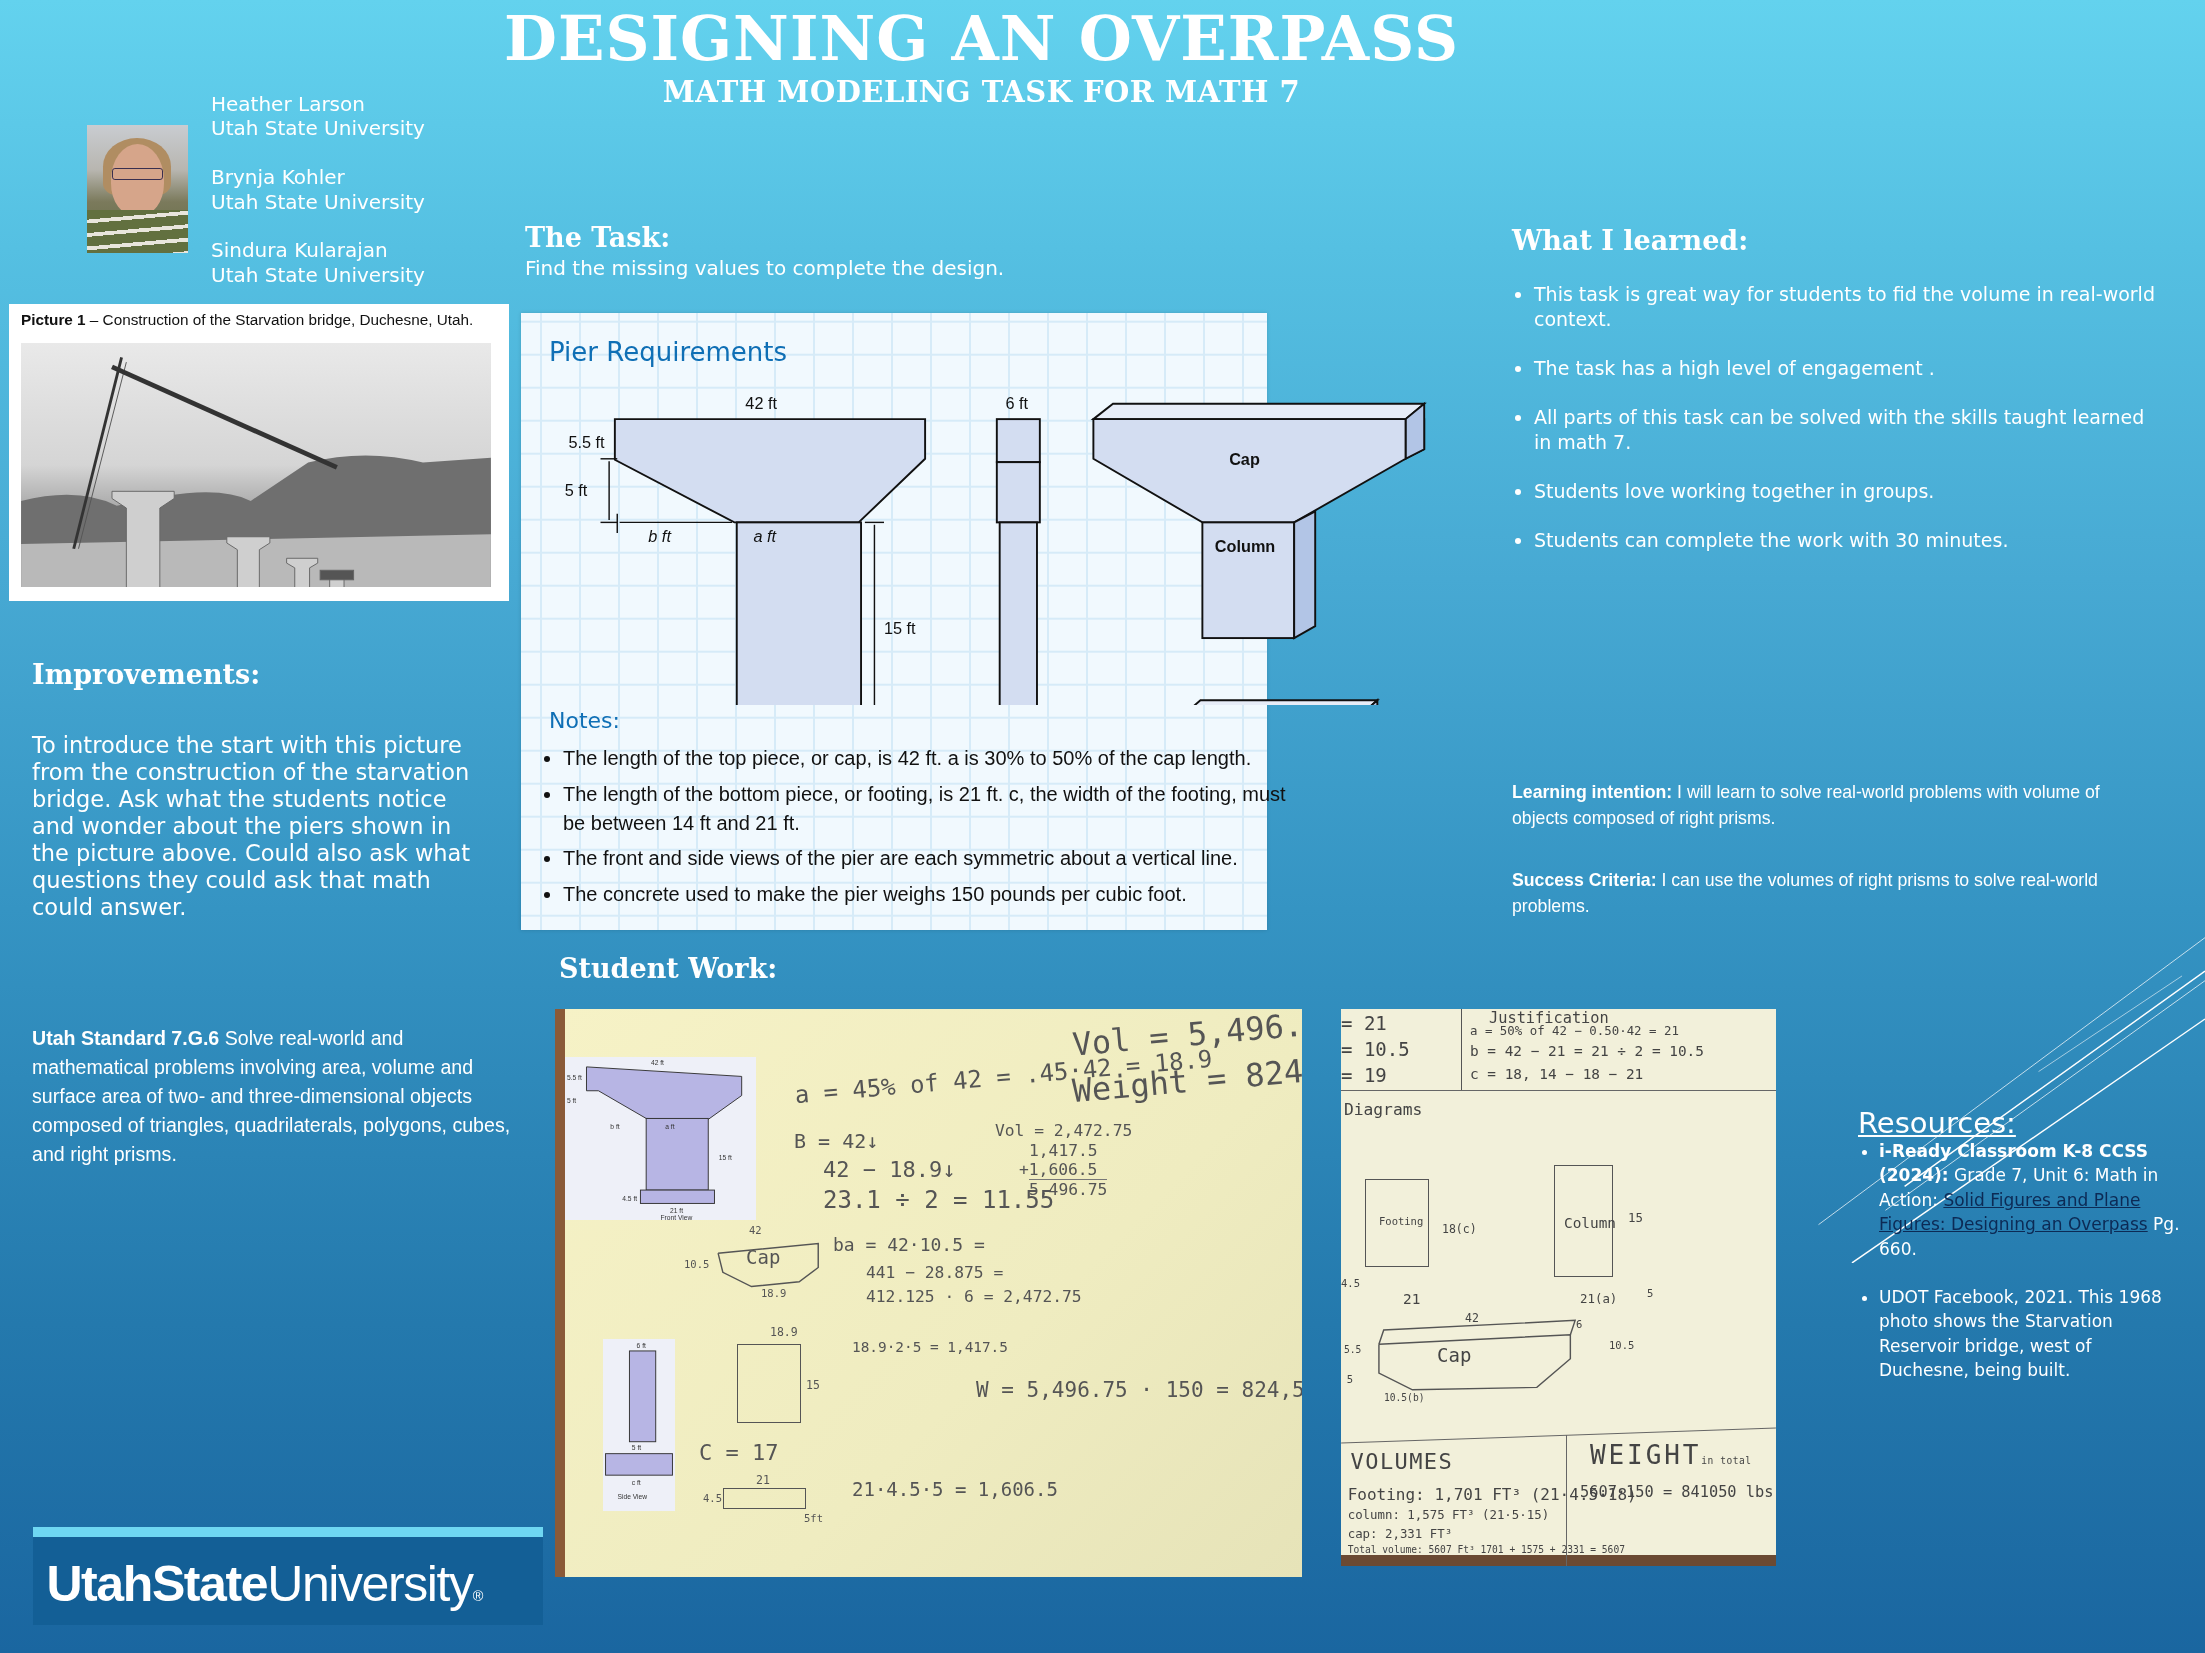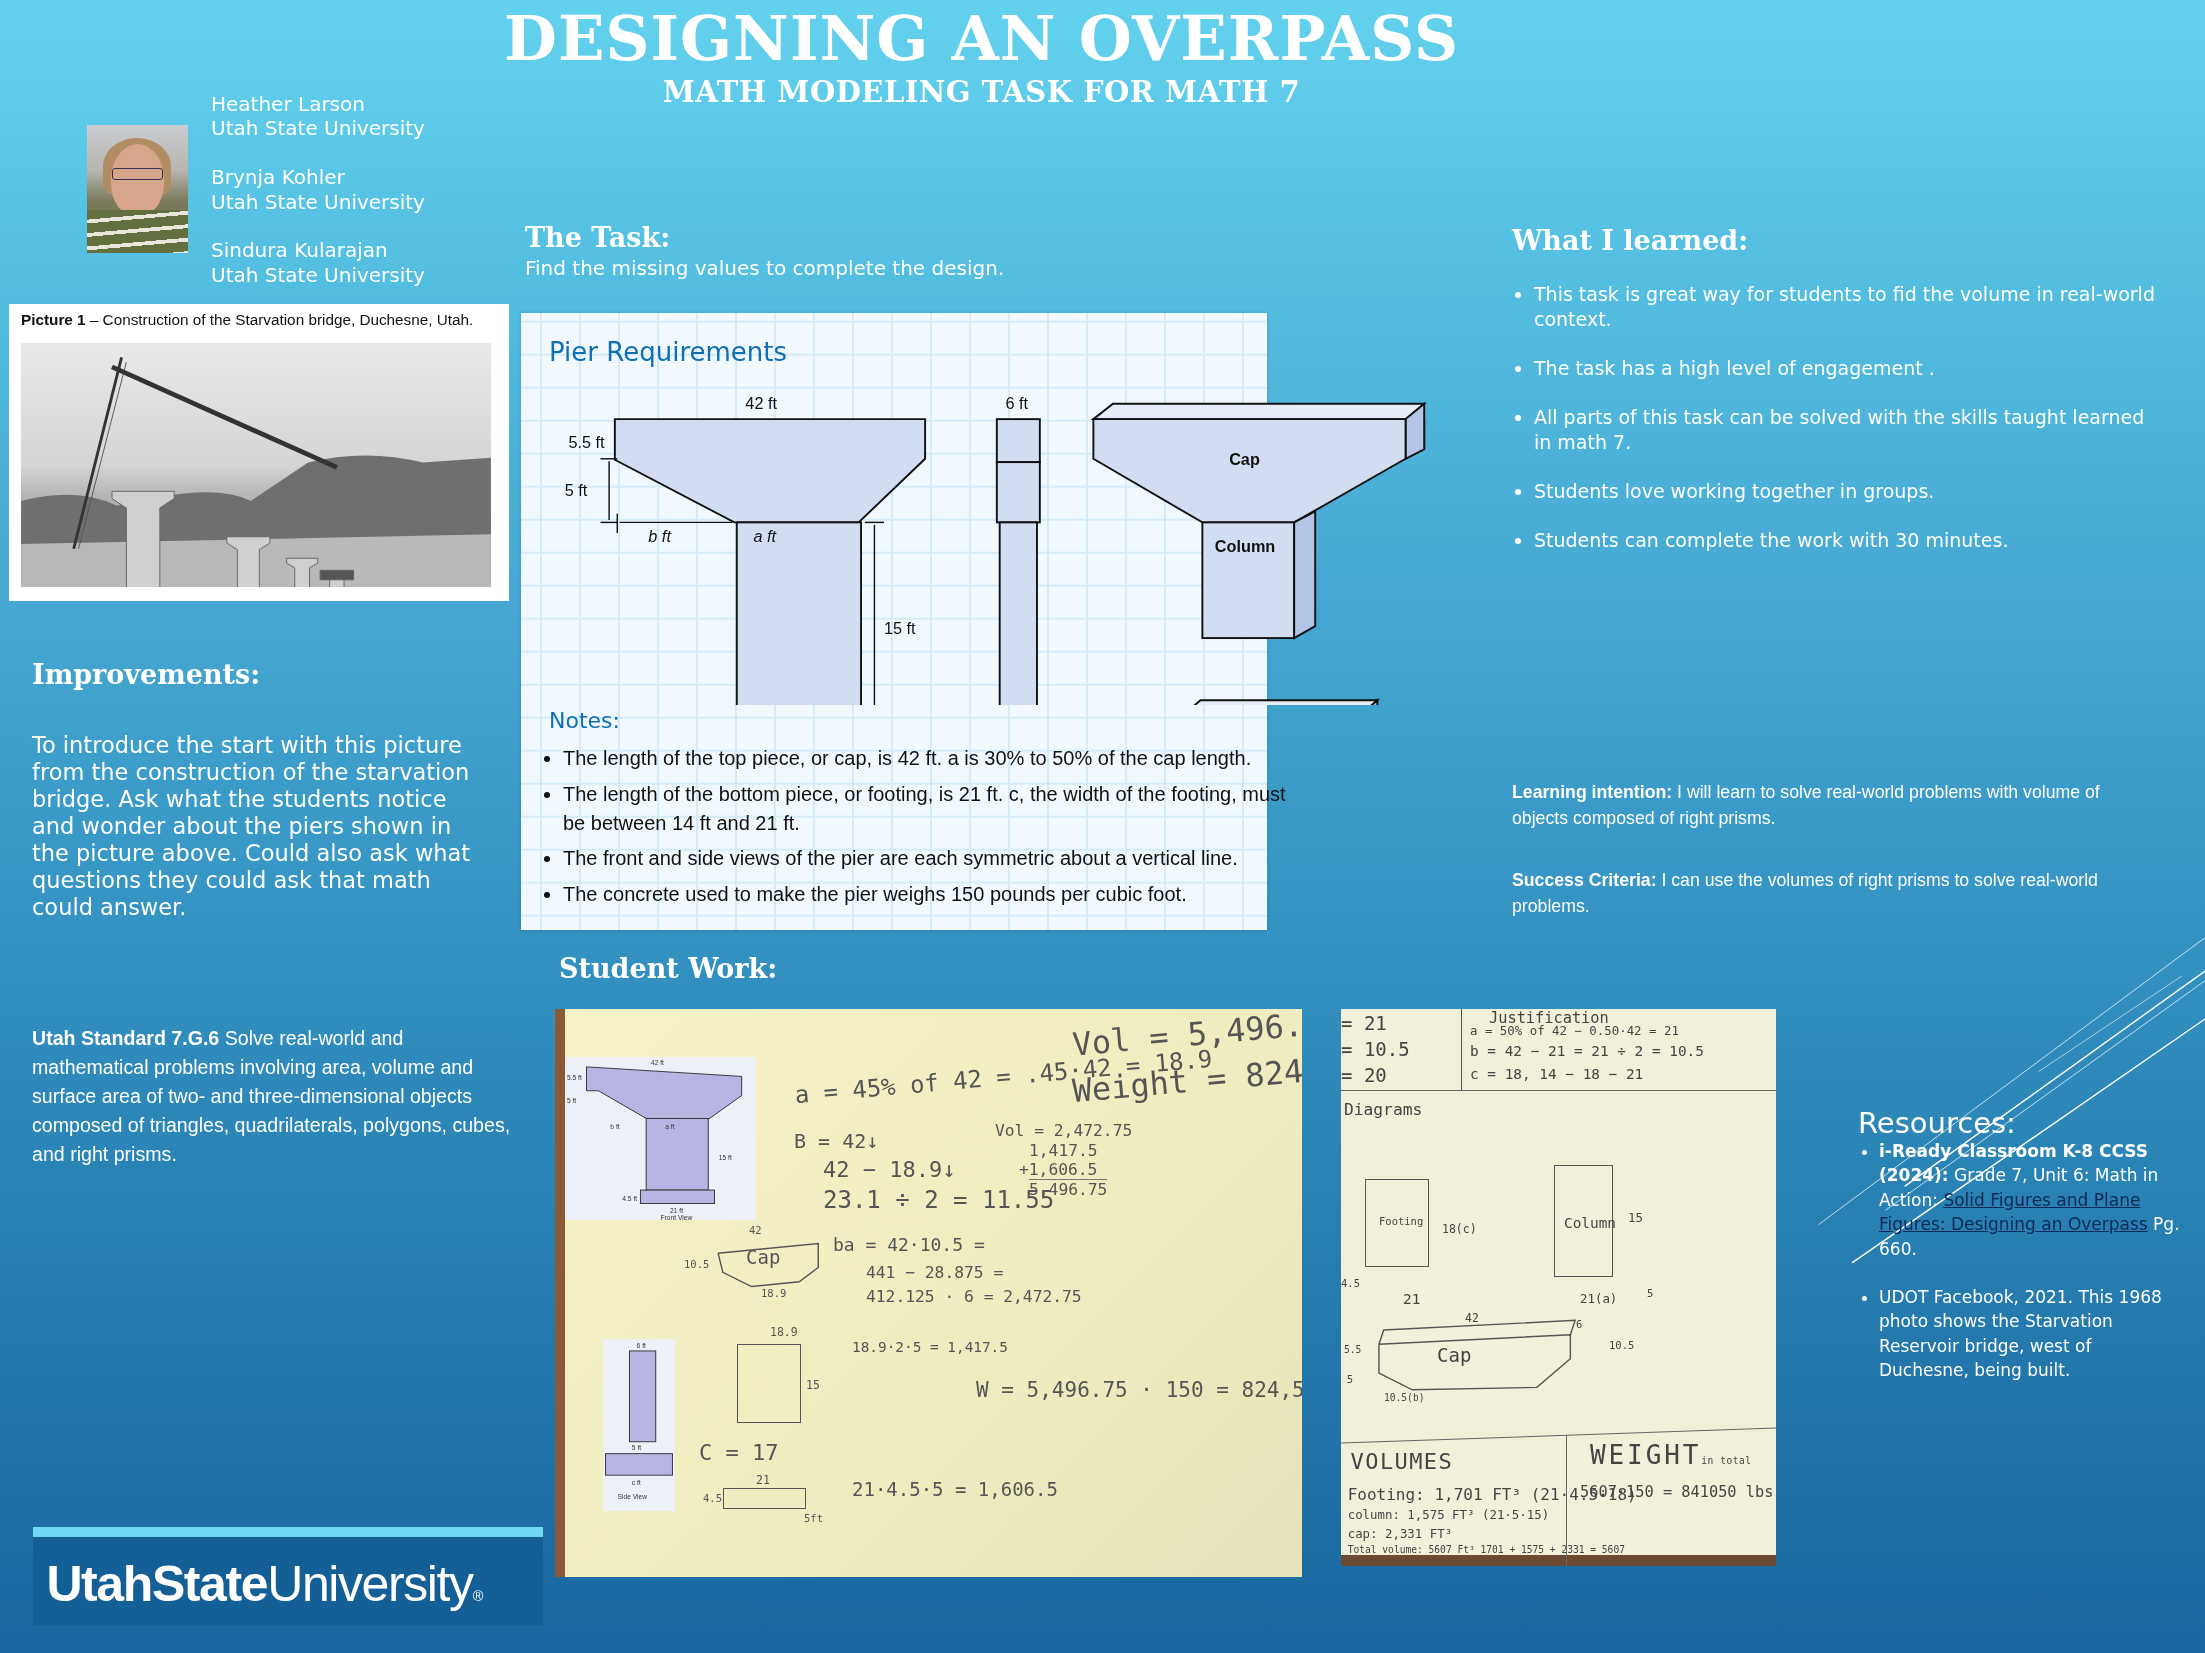--- a/index.html
+++ b/index.html
@@ -61,21 +61,21 @@
   
   #sw1 { left: 555px; top: 1009px; width: 747px; height: 568px; background: linear-gradient(135deg,#f6f2c6 0%,#efecc0 60%,#e6e3b8 100%); color:#555; overflow:hidden; font-family:"DejaVu Sans Mono", monospace; }
   #sw1 .wood { position:absolute; left:0; top:0; width:9.6px; height:100%; background:#8a5a38; }
   #sw2 { left: 1341px; top: 1009px; width: 435px; height: 557px; background:#f2f0da; color:#444; overflow:hidden; font-family:"DejaVu Sans Mono", monospace; }
   #sw2 .wood { position:absolute; left:0; bottom:0; width:100%; height:11.5px; background:#6b4a33; }
   .hw { position:absolute; white-space:nowrap; }
   .cut { position:absolute; background:#eef0f8; }
   .box { position:absolute; border:1.4px solid #555; }
 
   
-  #res-h { left: 1858px; top: 1106px; font-size: 29px; font-weight: normal; }
+  #res-h { left: 1858px; top: 1106px; font-size: 29px; font-weight: normal; text-decoration: underline; }
   #res-list { left: 1857px; top: 1139px; width: 306px; margin:0; padding:0 0 0 22px; font-size: 17px; line-height: 24.4px; }
   #res-list li { margin-bottom: 24px; }
   #res-list .link { color:#0c2a55; text-decoration: underline; }
 
   
   #logo-bar { left: 33px; top: 1527px; width: 510px; height: 9.6px; background:#6fd7f2; }
   #logo { left: 33px; top: 1537px; width: 510px; height: 88px; background:#135f96; }
   #logo .txt { position:absolute; left: 13.4px; top: 18px; font-family:"Liberation Sans", sans-serif; font-size: 50px; letter-spacing:-1.4px; color:#fff; }
   #logo .txt b { font-weight: bold; }
 
@@ -294,21 +294,21 @@
   <div class="hw" style="left:201px;top:464px;font-size:11.5px;">21</div>
   <div class="hw" style="left:148px;top:483px;font-size:10.5px;">4.5</div>
   <div class="hw" style="left:249px;top:503px;font-size:10.5px;">5ft</div>
   <div class="hw" style="left:297px;top:469px;font-size:19px;">21·4.5·5 = 1,606.5</div>
 </div>
 
 <div id="sw2" class="abs">
   <div class="wood"></div>
   <div class="hw" style="left:0;top:3px;font-size:19px;">= 21</div>
   <div class="hw" style="left:0;top:29px;font-size:19px;">= 10.5</div>
-  <div class="hw" style="left:0;top:55px;font-size:19px;">= 20</div>
+  <div class="hw" style="left:0;top:55px;font-size:19px;">= 19</div>
   <div class="abs" style="left:120px;top:0;width:1px;height:81px;background:#555;"></div>
   <div class="abs" style="left:0;top:81px;width:435px;height:1px;background:#666;"></div>
   <div class="hw" style="left:148px;top:0;font-size:15.3px;">Justification</div>
   <div class="hw" style="left:129px;top:14.4px;font-size:12.4px;">a = 50% of 42 − 0.50·42 = 21</div>
   <div class="hw" style="left:129px;top:34px;font-size:14.4px;">b = 42 − 21 = 21 ÷ 2 = 10.5</div>
   <div class="hw" style="left:129px;top:57px;font-size:14.4px;">c = 18, 14 − 18 − 21</div>
   <div class="hw" style="left:2.9px;top:91px;font-size:16.3px;">Diagrams</div>
 
   <div class="box" style="left:24px;top:170px;width:62px;height:86px;"></div>
   <div class="hw" style="left:38px;top:206px;font-size:10.5px;">Footing</div>

